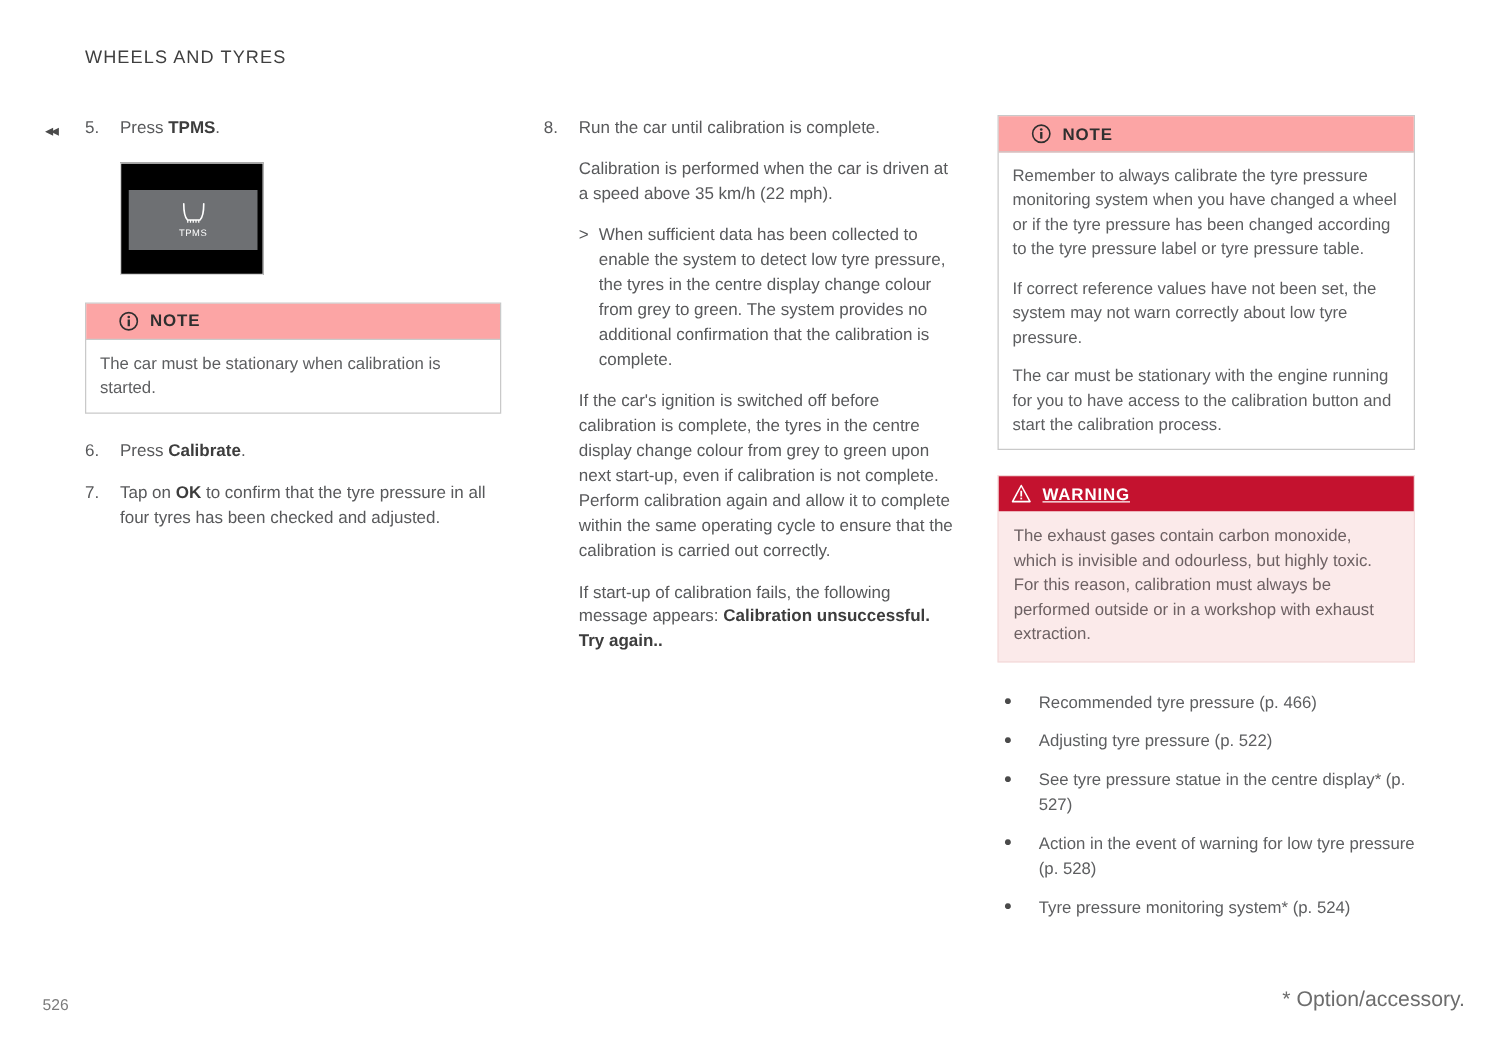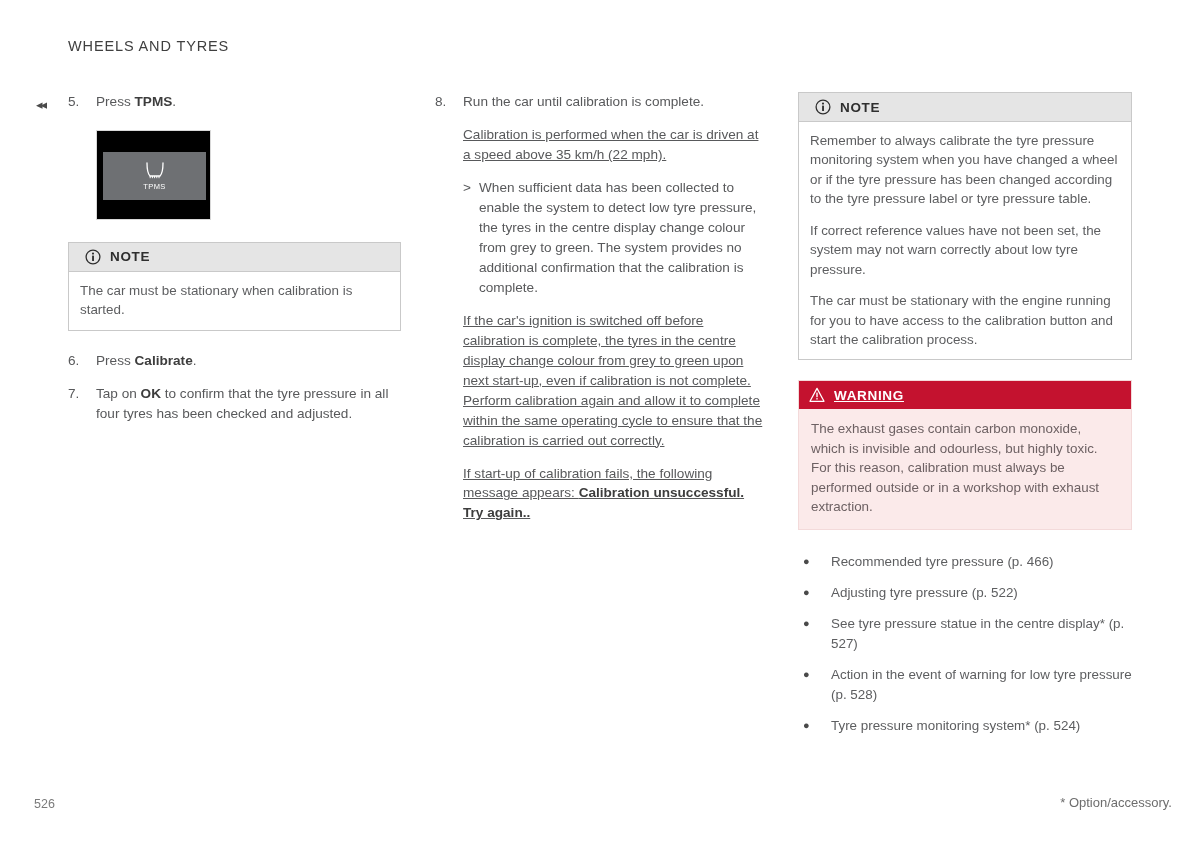--- a/index.html
+++ b/index.html
@@ -58,21 +58,20 @@
     color: #58595b;
   }
   .step-body { flex: 1; }
   .step-body b { color: #3d3d3d; font-weight: 700; }
 
   .para {
     font-size: 13.6px;
     line-height: 1.47;
     color: #58595b;
     margin: 0 0 13px 0;
-    text-decoration: underline;
   }
   .para b { color: #3d3d3d; font-weight: 700; }
 
   .indent-para { margin-left: 28px; }
 
   .sub-item {
     display: flex;
     margin-left: 28px;
     font-size: 13.6px;
     line-height: 1.47;
@@ -112,23 +111,23 @@
     font-family: "Liberation Sans", sans-serif;
   }
 
   
   .note-box {
     border: 1px solid #c9c9c9;
     margin: 0 0 20px 0;
     background: #ffffff;
   }
   .note-head {
-    background: #e5e5e5;
+    background: #fca5a5;
     border-bottom: 1px solid #c9c9c9;
-    padding: 6px 10px 6px 16px;
+    padding: 6px 10px 6px 26px;
     display: flex;
     align-items: center;
     gap: 9px;
   }
   .note-title {
     font-size: 13.5px;
     font-weight: 700;
     letter-spacing: 0.05em;
     color: #2f2f2f;
   }
@@ -199,21 +198,21 @@
   
   .page-number {
     position: absolute;
     left: 34px; bottom: 34px;
     font-size: 12.5px;
     color: #7b7b7b;
   }
   .footnote {
     position: absolute;
     right: 28px; bottom: 35px;
-    font-size: 13px;
+    font-size: 17px;
     color: #6d6d6d;
   }
 </style>
 </head>
 <body>
 
 <div class="page">
 
   <div class="running-head">WHEELS AND TYRES</div>
 

